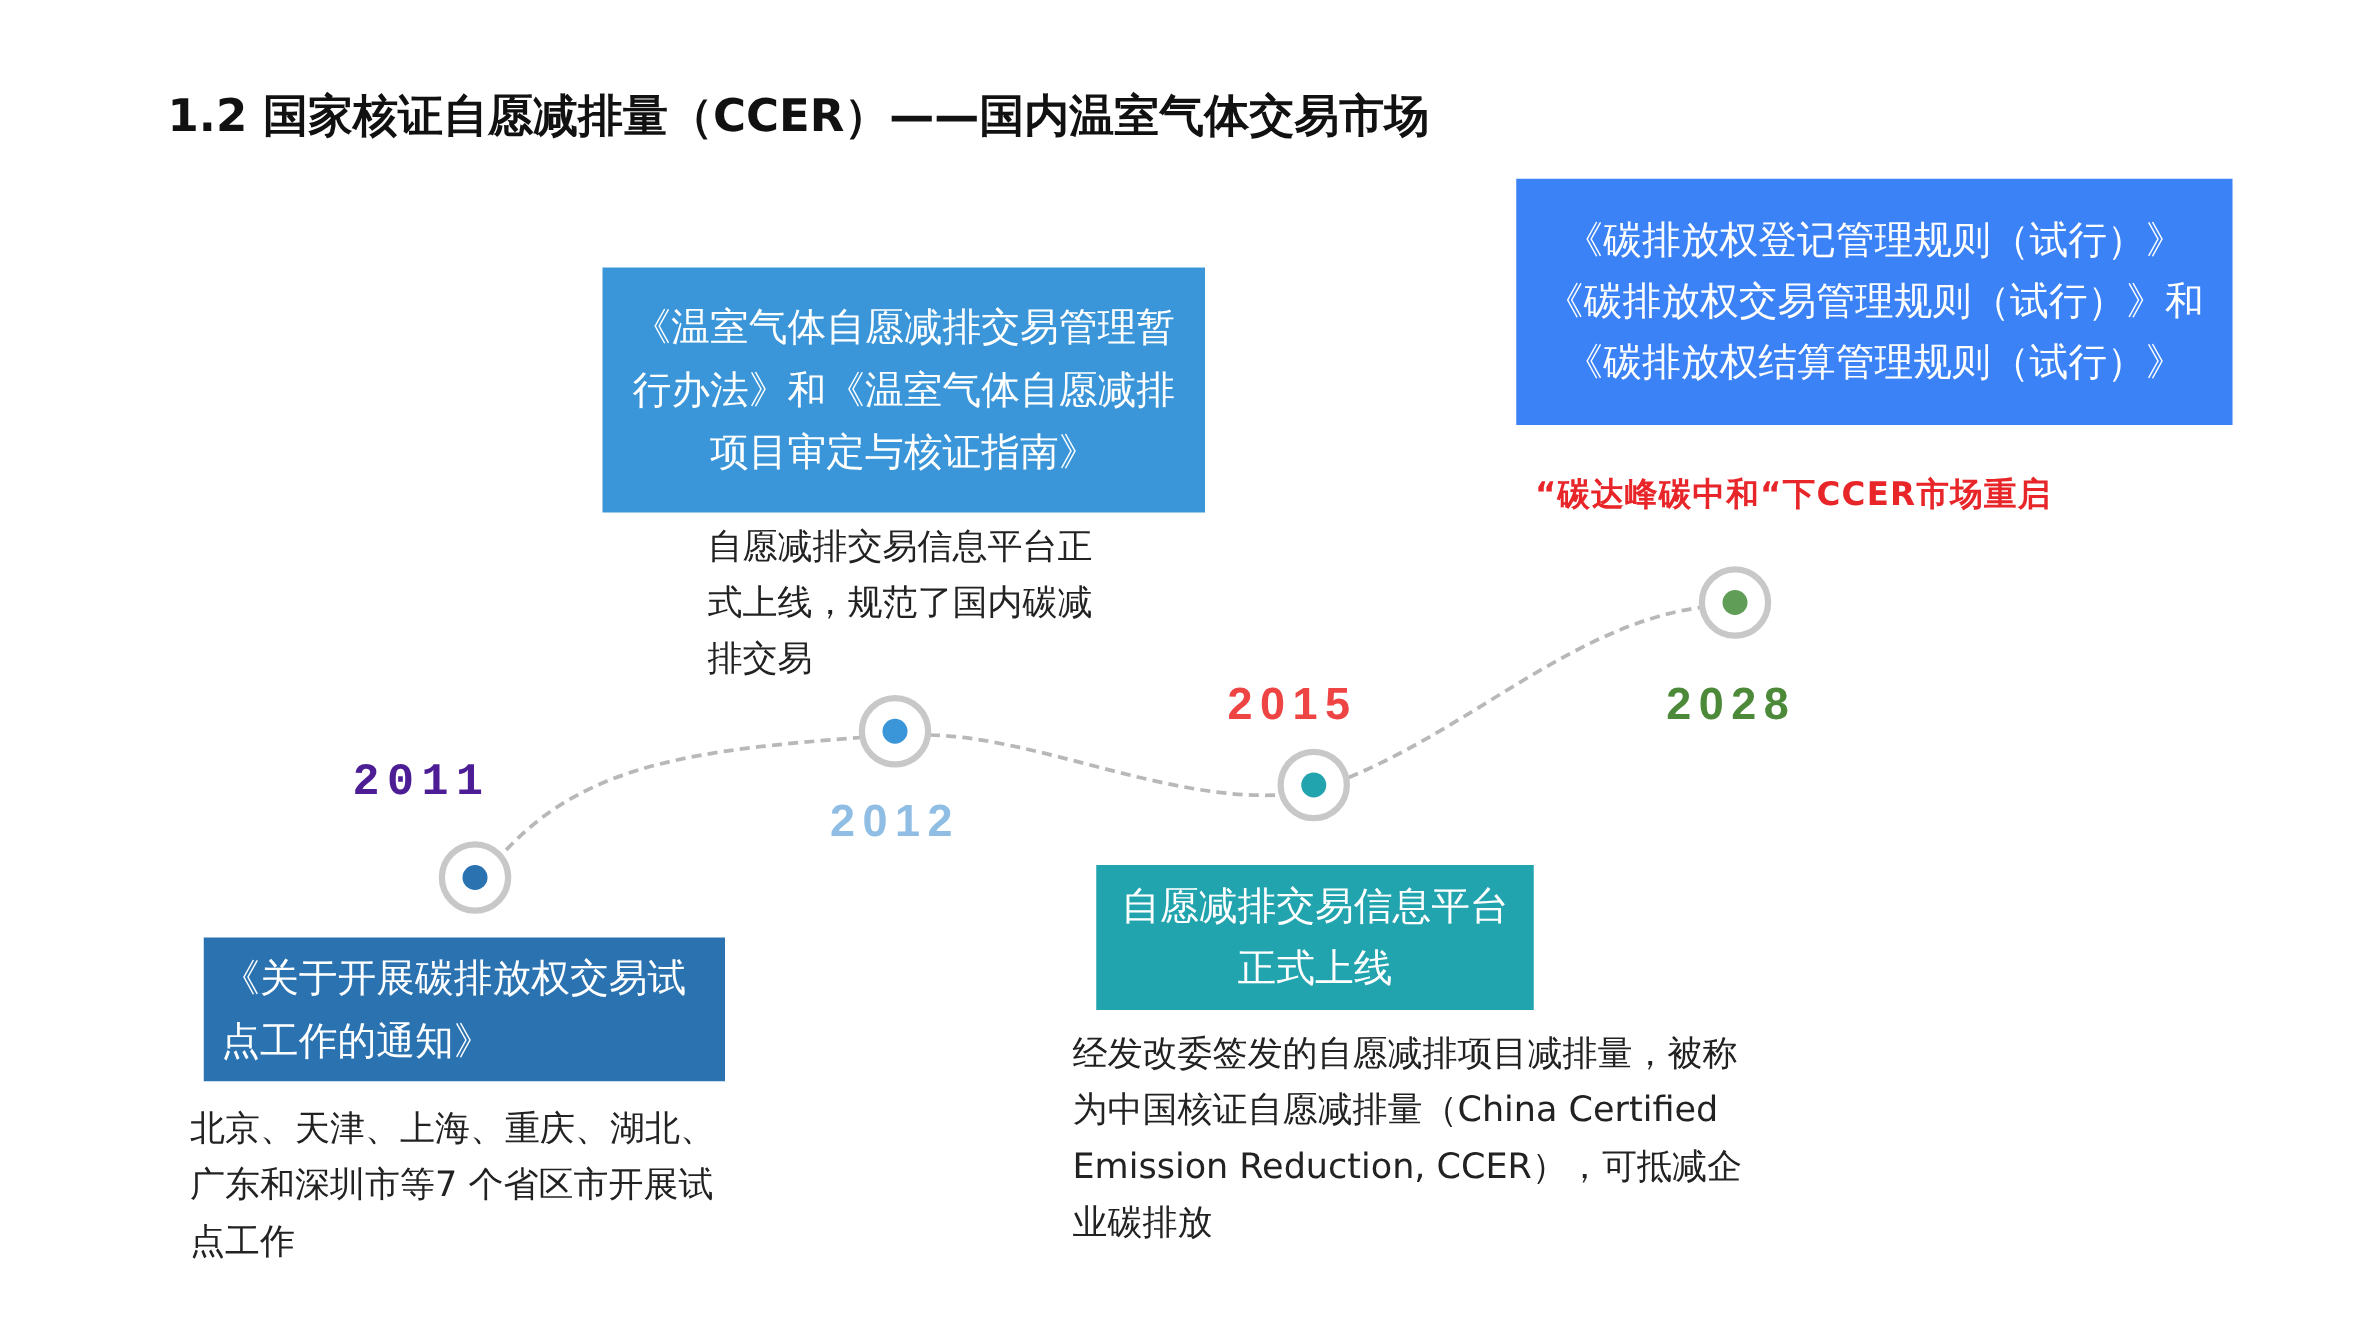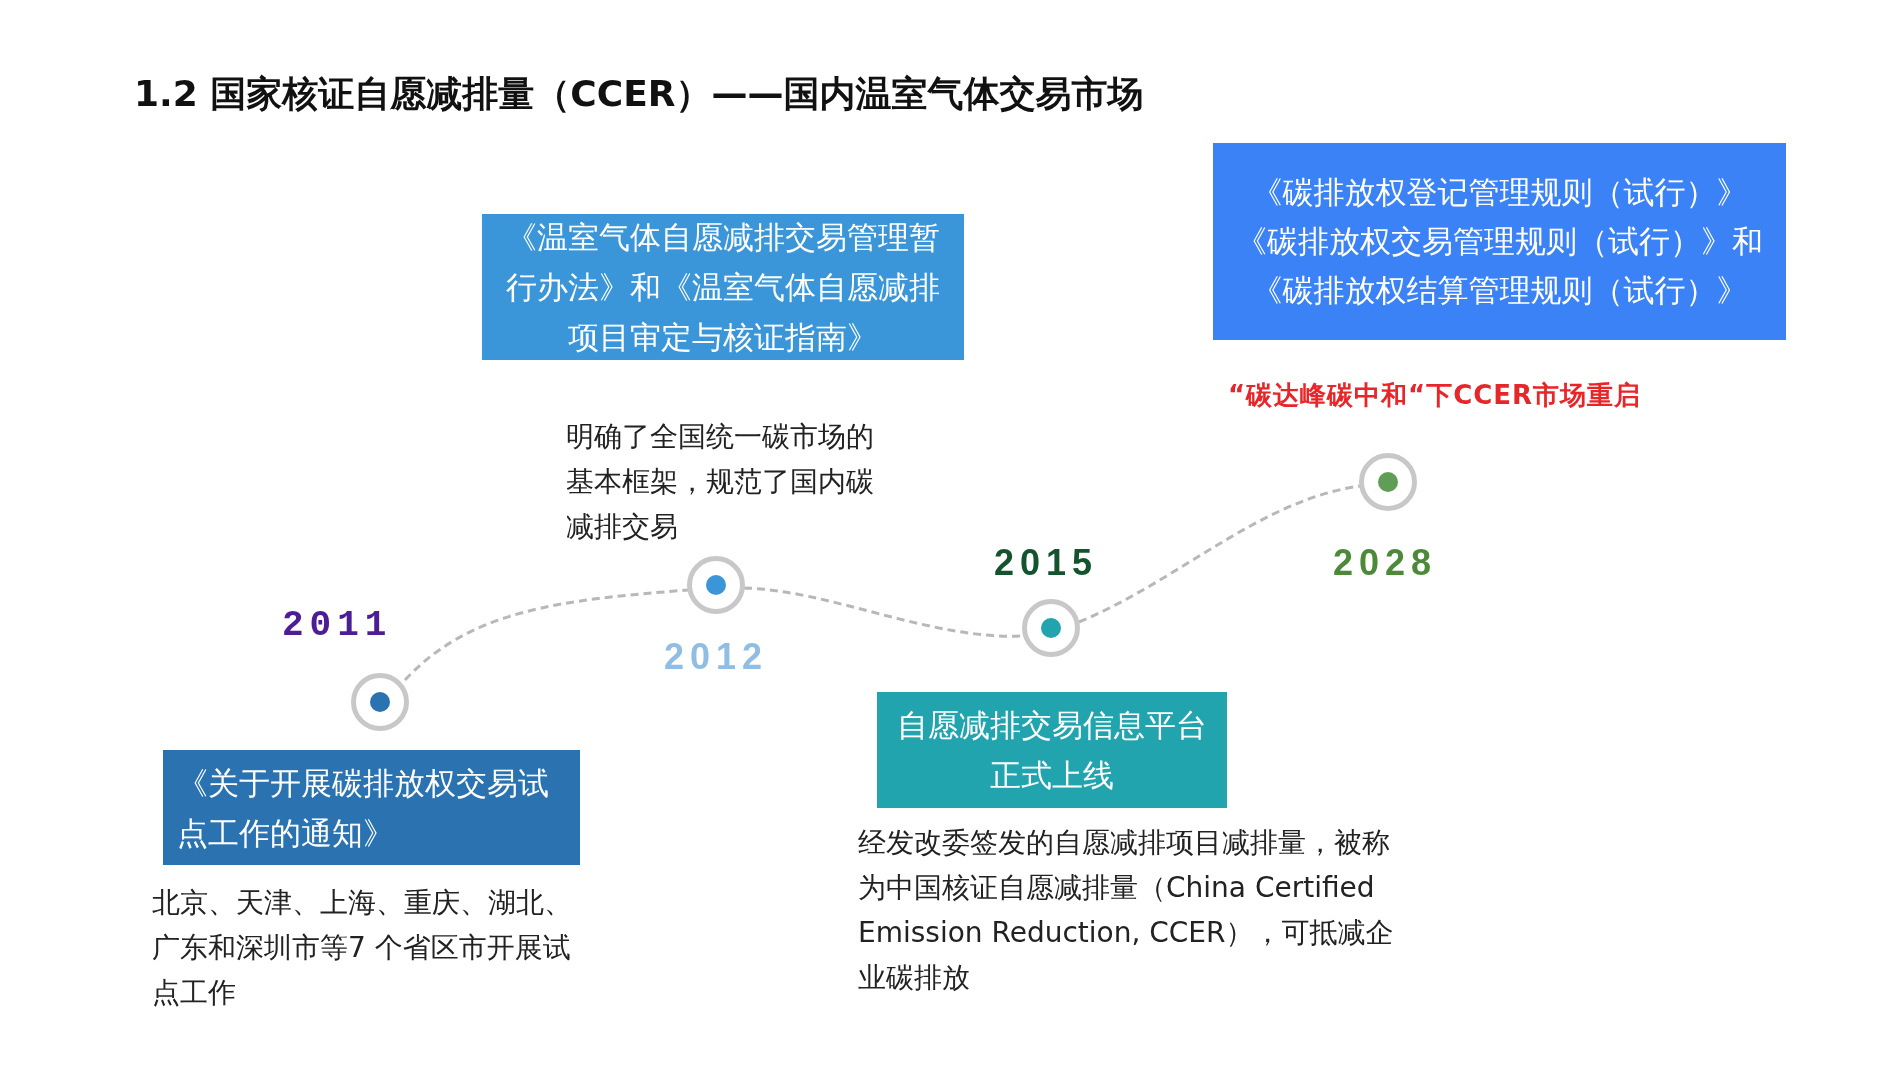--- a/index.html
+++ b/index.html
@@ -34,30 +34,30 @@
 
 <div class="year" style="left:282px; top:605px; color:#4c1d95;font-family:Liberation Mono, monospace;">2011</div>
 <div class="node" style="left:351px; top:673px;">
   <div class="dot" style="background:#2a72b0;"></div>
 </div>
 <div class="box" style="left:163px; top:750px; width:417px; height:115px; background:#2a72b0; padding:8px 14px; text-align:left; justify-content:flex-start;">
   <span>《关于开展碳排放权交易试点工作的通知》</span>
 </div>
 <div class="desc" style="left:152px; top:880px; width:420px;">北京、天津、上海、重庆、湖北、广东和深圳市等7 个省区市开展试点工作</div>
 
-<div class="box" style="left:482px; top:214px; width:482px; height:146px; background:#3a96d8; padding:8px 12px;">
+<div class="box" style="left:482px; top:214px; width:482px; height:196px; background:#3a96d8; padding:8px 12px;">
   <span>《温室气体自愿减排交易管理暂行办法》和《温室气体自愿减排项目审定与核证指南》</span>
 </div>
-<div class="desc" style="left:566px; top:414px; width:330px;">明确了全国统一碳市场的基本框架，规范了国内碳减排交易</div>
+<div class="desc" style="left:566px; top:414px; width:330px;">自愿减排交易信息平台正式上线，规范了国内碳减排交易</div>
 <div class="node" style="left:687px; top:556px;">
   <div class="dot" style="background:#3a96d8;"></div>
 </div>
 <div class="year" style="left:664px; top:636px; color:#8fbde4;">2012</div>
 
-<div class="year" style="left:982px; top:542px; color:#14532d;margin-left:12px;">2015</div>
+<div class="year" style="left:982px; top:542px; color:#ef4444;">2015</div>
 <div class="node" style="left:1022px; top:599px;">
   <div class="dot" style="background:#22a4ae;"></div>
 </div>
 <div class="box" style="left:877px; top:692px; width:350px; height:116px; background:#22a4ae; padding:6px 14px;">
   <span>自愿减排交易信息平台正式上线</span>
 </div>
 <div class="desc" style="left:858px; top:820px; width:540px;">经发改委签发的自愿减排项目减排量，被称为中国核证自愿减排量（China Certified Emission Reduction, CCER），可抵减企业碳排放</div>
 
 <div class="box" style="left:1213px; top:143px; width:573px; height:197px; background:#3b82f6; padding:2px 10px; line-height:49px;">
   <span>《碳排放权登记管理规则（试行）》《碳排放权交易管理规则（试行）》和《碳排放权结算管理规则（试行）》</span>

